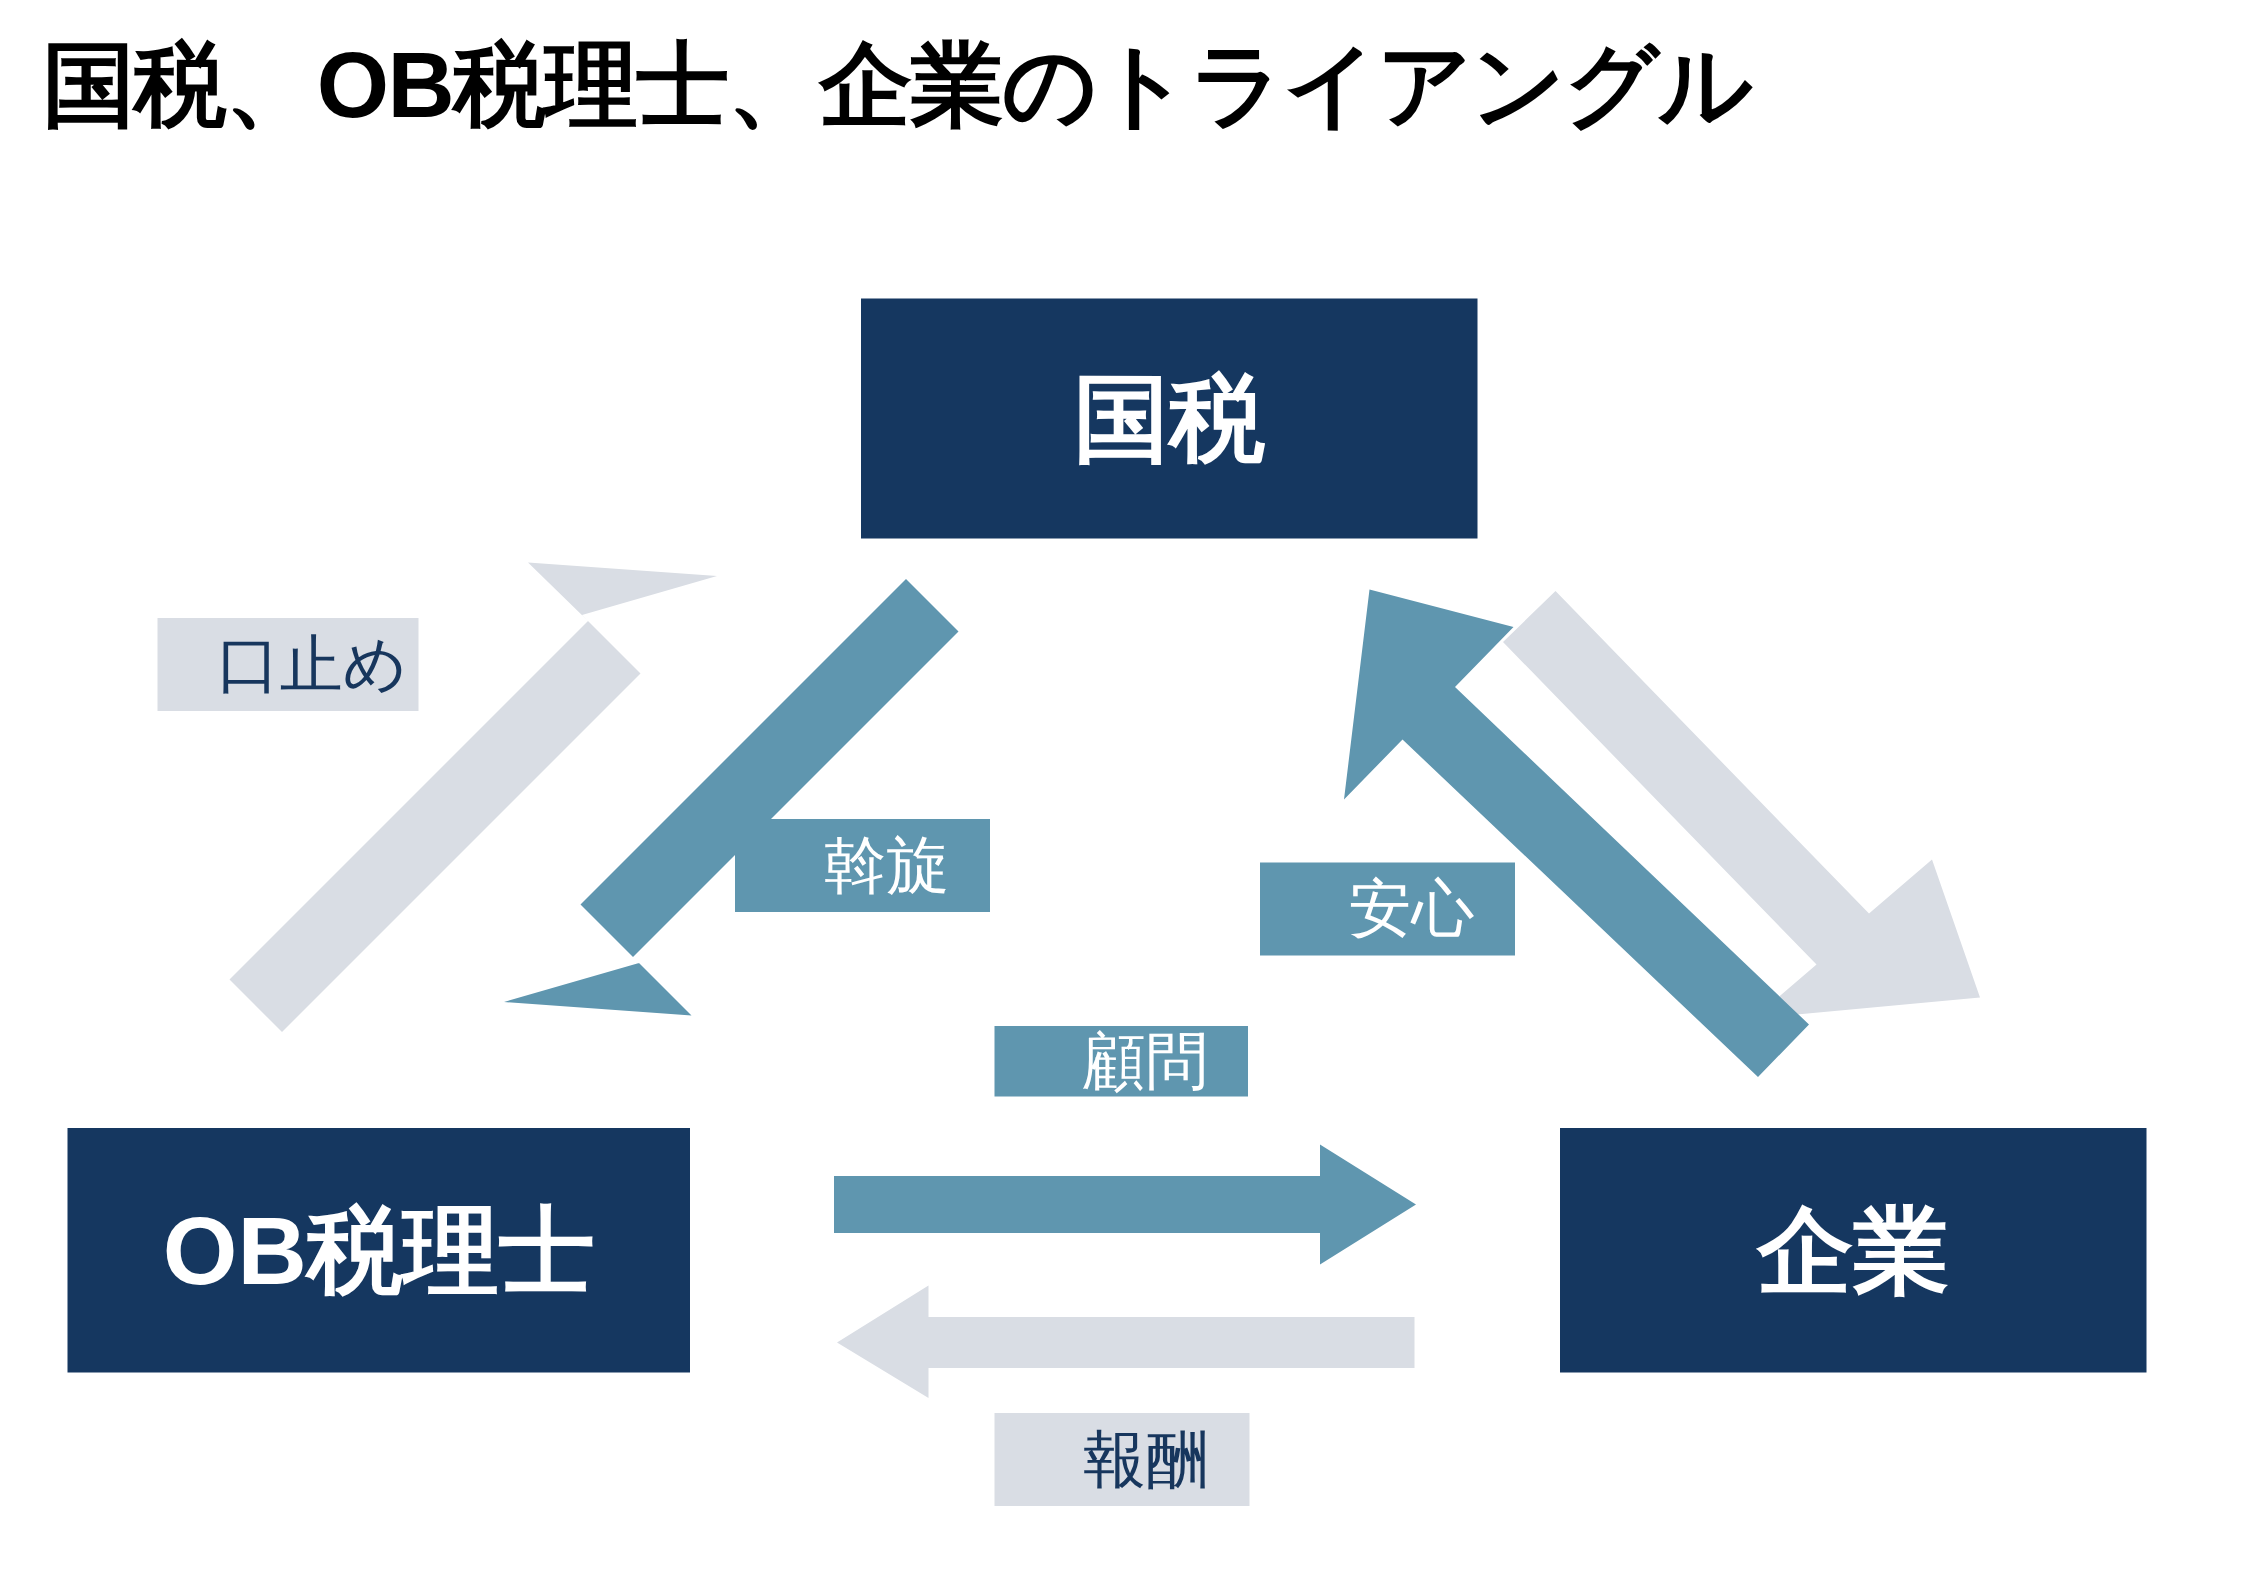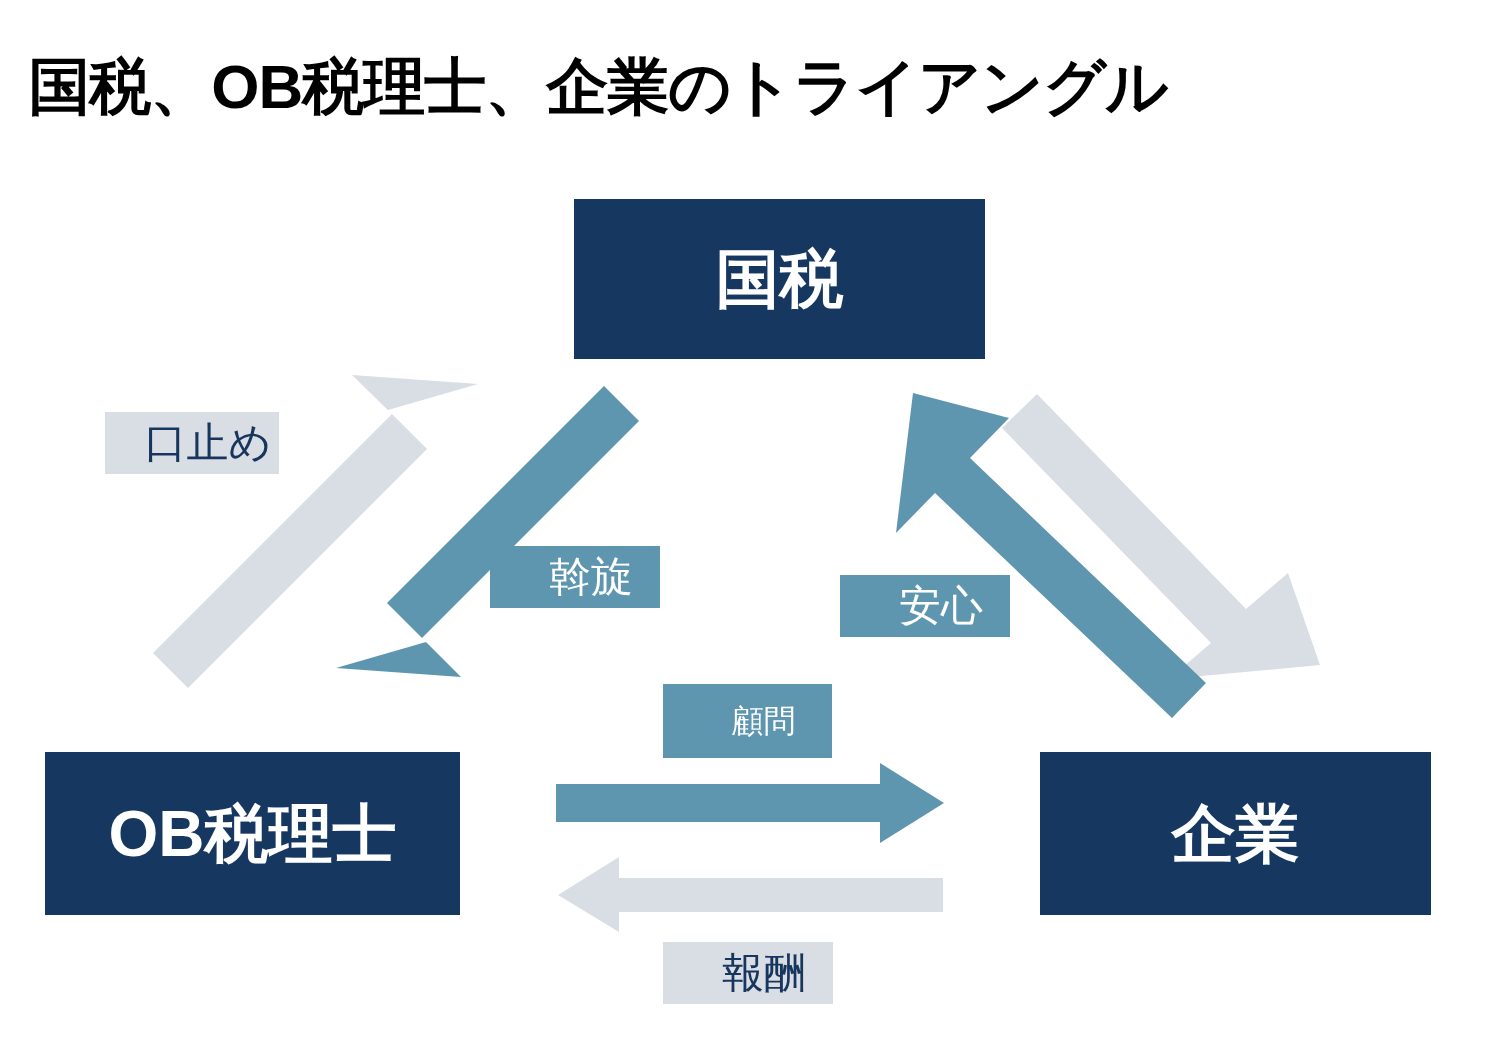--- a/index.html
+++ b/index.html
@@ -15,21 +15,21 @@
     width: 1500px;
     height: 1059px;
     background: #ffffff;
     overflow: hidden;
   }
 
   
   #page-title {
     position: absolute;
     left: 0;
-    top: 56px;
+    top: 27px;
     width: 1196px;
     text-align: center;
     font-size: 62px;
     font-weight: 700;
     color: #000000;
     letter-spacing: -1px;
     white-space: nowrap;
     line-height: 1;
   }
 
@@ -94,21 +94,21 @@
   }
   .edge-label.blue {
     background: #5f96af;
     color: #ffffff;
   }
 
   #label-kuchidome { left: 105px;  top: 412px; width: 174px; height: 62px; font-size: 42px; }
   #label-kanshi    { left: 1224px; top: 412px; width: 174px; height: 62px; font-size: 42px; }
   #label-assen     { left: 490px;  top: 546px; width: 170px; height: 62px; font-size: 42px; }
   #label-anshin    { left: 840px;  top: 546px; width: 170px; height: 62px; font-size: 42px; margin-top: 29px; }
-  #label-komon     { left: 663px;  top: 684px; width: 169px; height: 74px; font-size: 32px; }
+  #label-komon     { left: 663px;  top: 684px; width: 169px; height: 47px; font-size: 42px; }
   #label-hoshu     { left: 663px;  top: 942px; width: 170px; height: 62px; font-size: 42px; }
 </style>
 </head>
 <body>
 
 <div id="canvas">
 
   <div id="page-title">国税、OB税理士、企業のトライアングル</div>
 
   <svg id="arrow-layer" viewBox="0 0 1500 1059">

